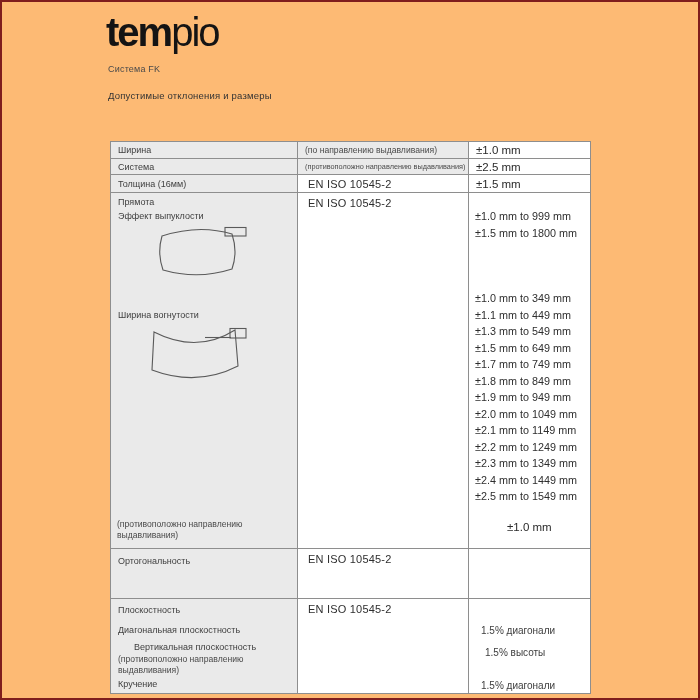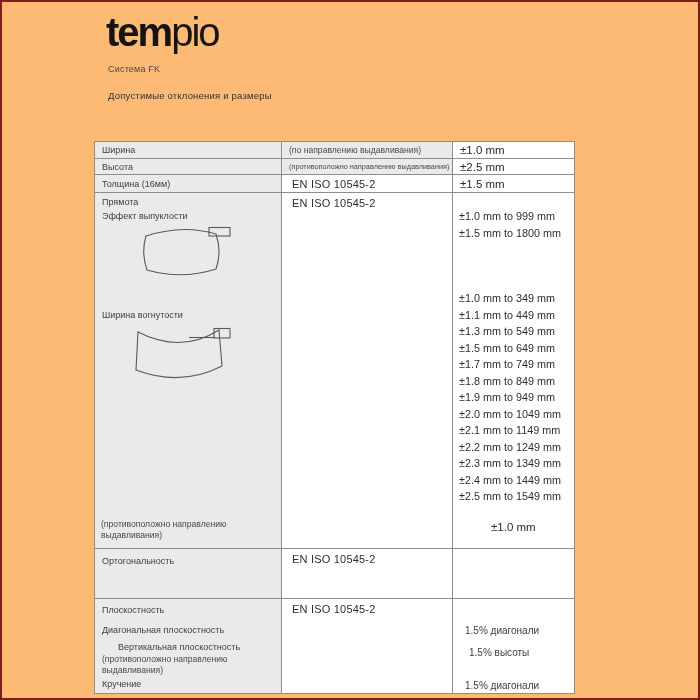--- a/index.html
+++ b/index.html
@@ -6,21 +6,21 @@
   #page{position:relative;width:700px;height:700px;background:#fdba74;border:2px solid #7f1d1d;box-sizing:border-box;font-family:"Liberation Sans",sans-serif;color:#3e3e3e;overflow:hidden;}
 
   
   .logo{position:absolute;left:104px;top:6px;font-size:40px;letter-spacing:-2px;color:#141414;line-height:48px;}
   .logo .b{font-weight:800;}
   .logo .l{font-weight:300;}
   .subtitle{position:absolute;left:106px;top:62px;font-size:9px;color:#4a4a4a;letter-spacing:.2px;}
   .link{position:absolute;left:106px;top:88px;font-size:9.5px;font-weight:500;color:#333;cursor:pointer;letter-spacing:.2px;}
 
   
-  .tbl{position:absolute;left:92px;top:139px;width:481px;height:553px;border:1px solid #8e8e8e;box-sizing:border-box;display:grid;grid-template-columns:187px 171px 121px;grid-template-rows:17px 16px 18px 356px 50px 94px;background:#fff;}
+  .tbl{position:absolute;left:108px;top:139px;width:481px;height:553px;border:1px solid #8e8e8e;box-sizing:border-box;display:grid;grid-template-columns:187px 171px 121px;grid-template-rows:17px 16px 18px 356px 50px 94px;background:#fff;}
   .cell{position:relative;box-sizing:border-box;border-right:1px solid #8e8e8e;border-bottom:1px solid #8e8e8e;overflow:visible;}
   .c3{border-right:none;}
   .r6{border-bottom:none;}
   .grey{background:#eaeaea;}
 
   .simple{display:flex;align-items:center;padding-left:7px;}
   .lbl{font-size:9px;color:#3e3e3e;}
   .paren{font-size:8.6px;color:#4a4a4a;}
   .paren-sm{font-size:7.3px;color:#4a4a4a;}
   .iso{font-size:11px;font-weight:500;color:#2e2e2e;letter-spacing:.2px;}
@@ -46,21 +46,21 @@
         <span class="lbl">Ширина</span>
       </div>
     <div class="cell grey simple">
         <span class="paren">(по направлению выдавливания)</span>
       </div>
     <div class="cell c3 simple">
         <span class="val">±1.0 mm</span>
       </div>
 
     <div class="cell grey simple">
-        <span class="lbl">Высота</span>
+        <span class="lbl">Система</span>
       </div>
     <div class="cell grey simple">
         <span class="paren-sm">(противоположно направлению выдавливания)</span>
       </div>
     <div class="cell c3 simple">
         <span class="val">±2.5 mm</span>
       </div>
 
     <div class="cell grey simple">
         <span class="lbl">Толщина (16мм)</span>

